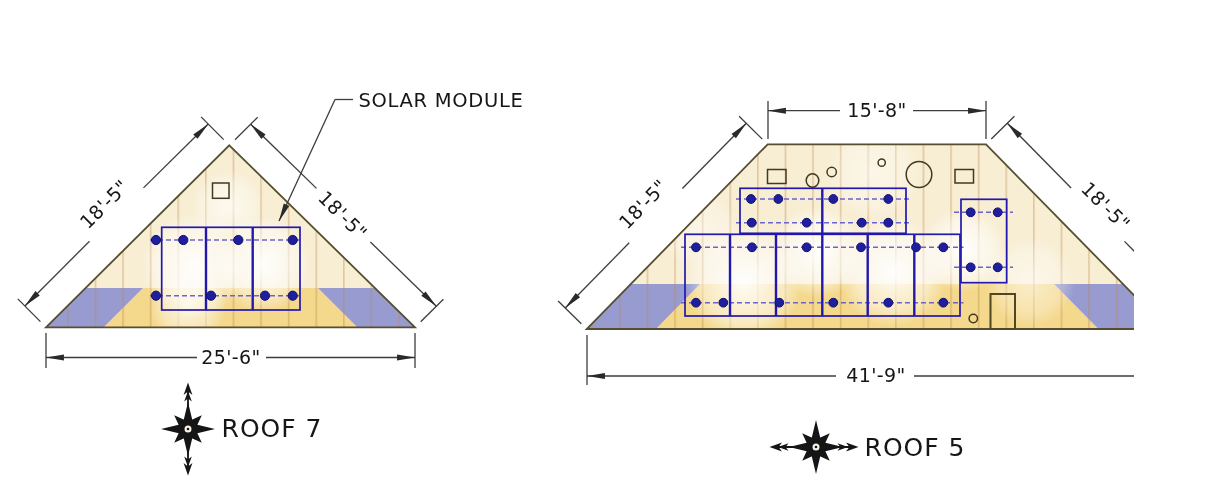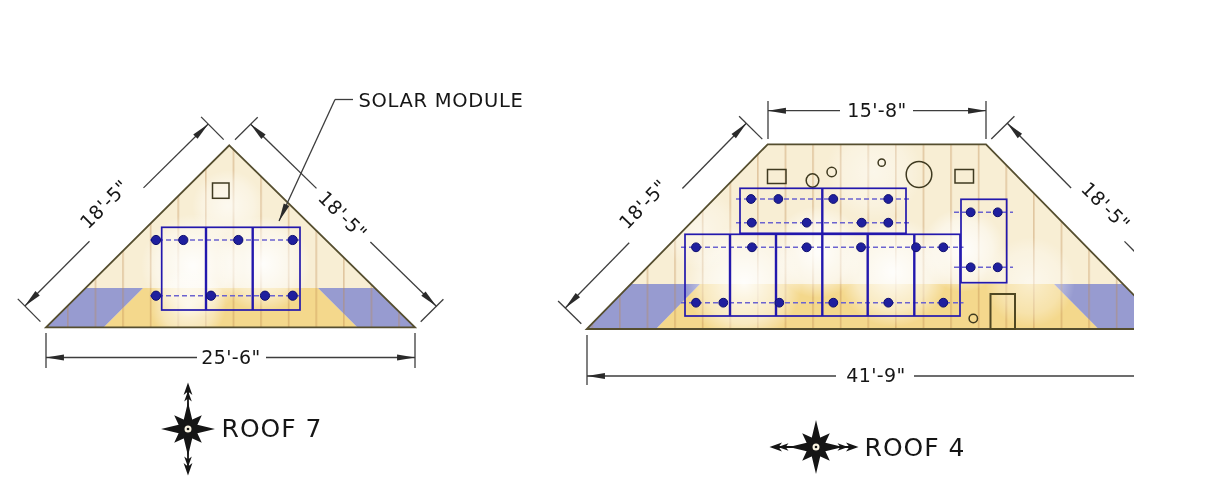--- a/index.html
+++ b/index.html
@@ -220,15 +220,15 @@
 <div class="lbl dim rotL1" style="left:104px;top:204px;">18'-5"</div>
 <div class="lbl dim rotR1" style="left:343px;top:215px;">18'-5"</div>
 <div class="lbl dim" style="left:231px;top:357px;">25'-6"</div>
 
 <div class="lbl dim" style="left:877px;top:110px;">15'-8"</div>
 <div class="lbl dim rotL2" style="left:643px;top:204px;">18'-5"</div>
 <div class="lbl dim rotR2" style="left:1106px;top:206px;">18'-5"</div>
 <div class="lbl dim" style="left:876px;top:375px;">41'-9"</div>
 
 <div class="lbl rooflbl" style="left:272px;top:428px;">ROOF 7</div>
-<div class="lbl rooflbl" style="left:915px;top:447px;">ROOF 4</div>
+<div class="lbl rooflbl" style="left:915px;top:447px;">ROOF 5</div>
 
 </div>
 
 </body></html>

